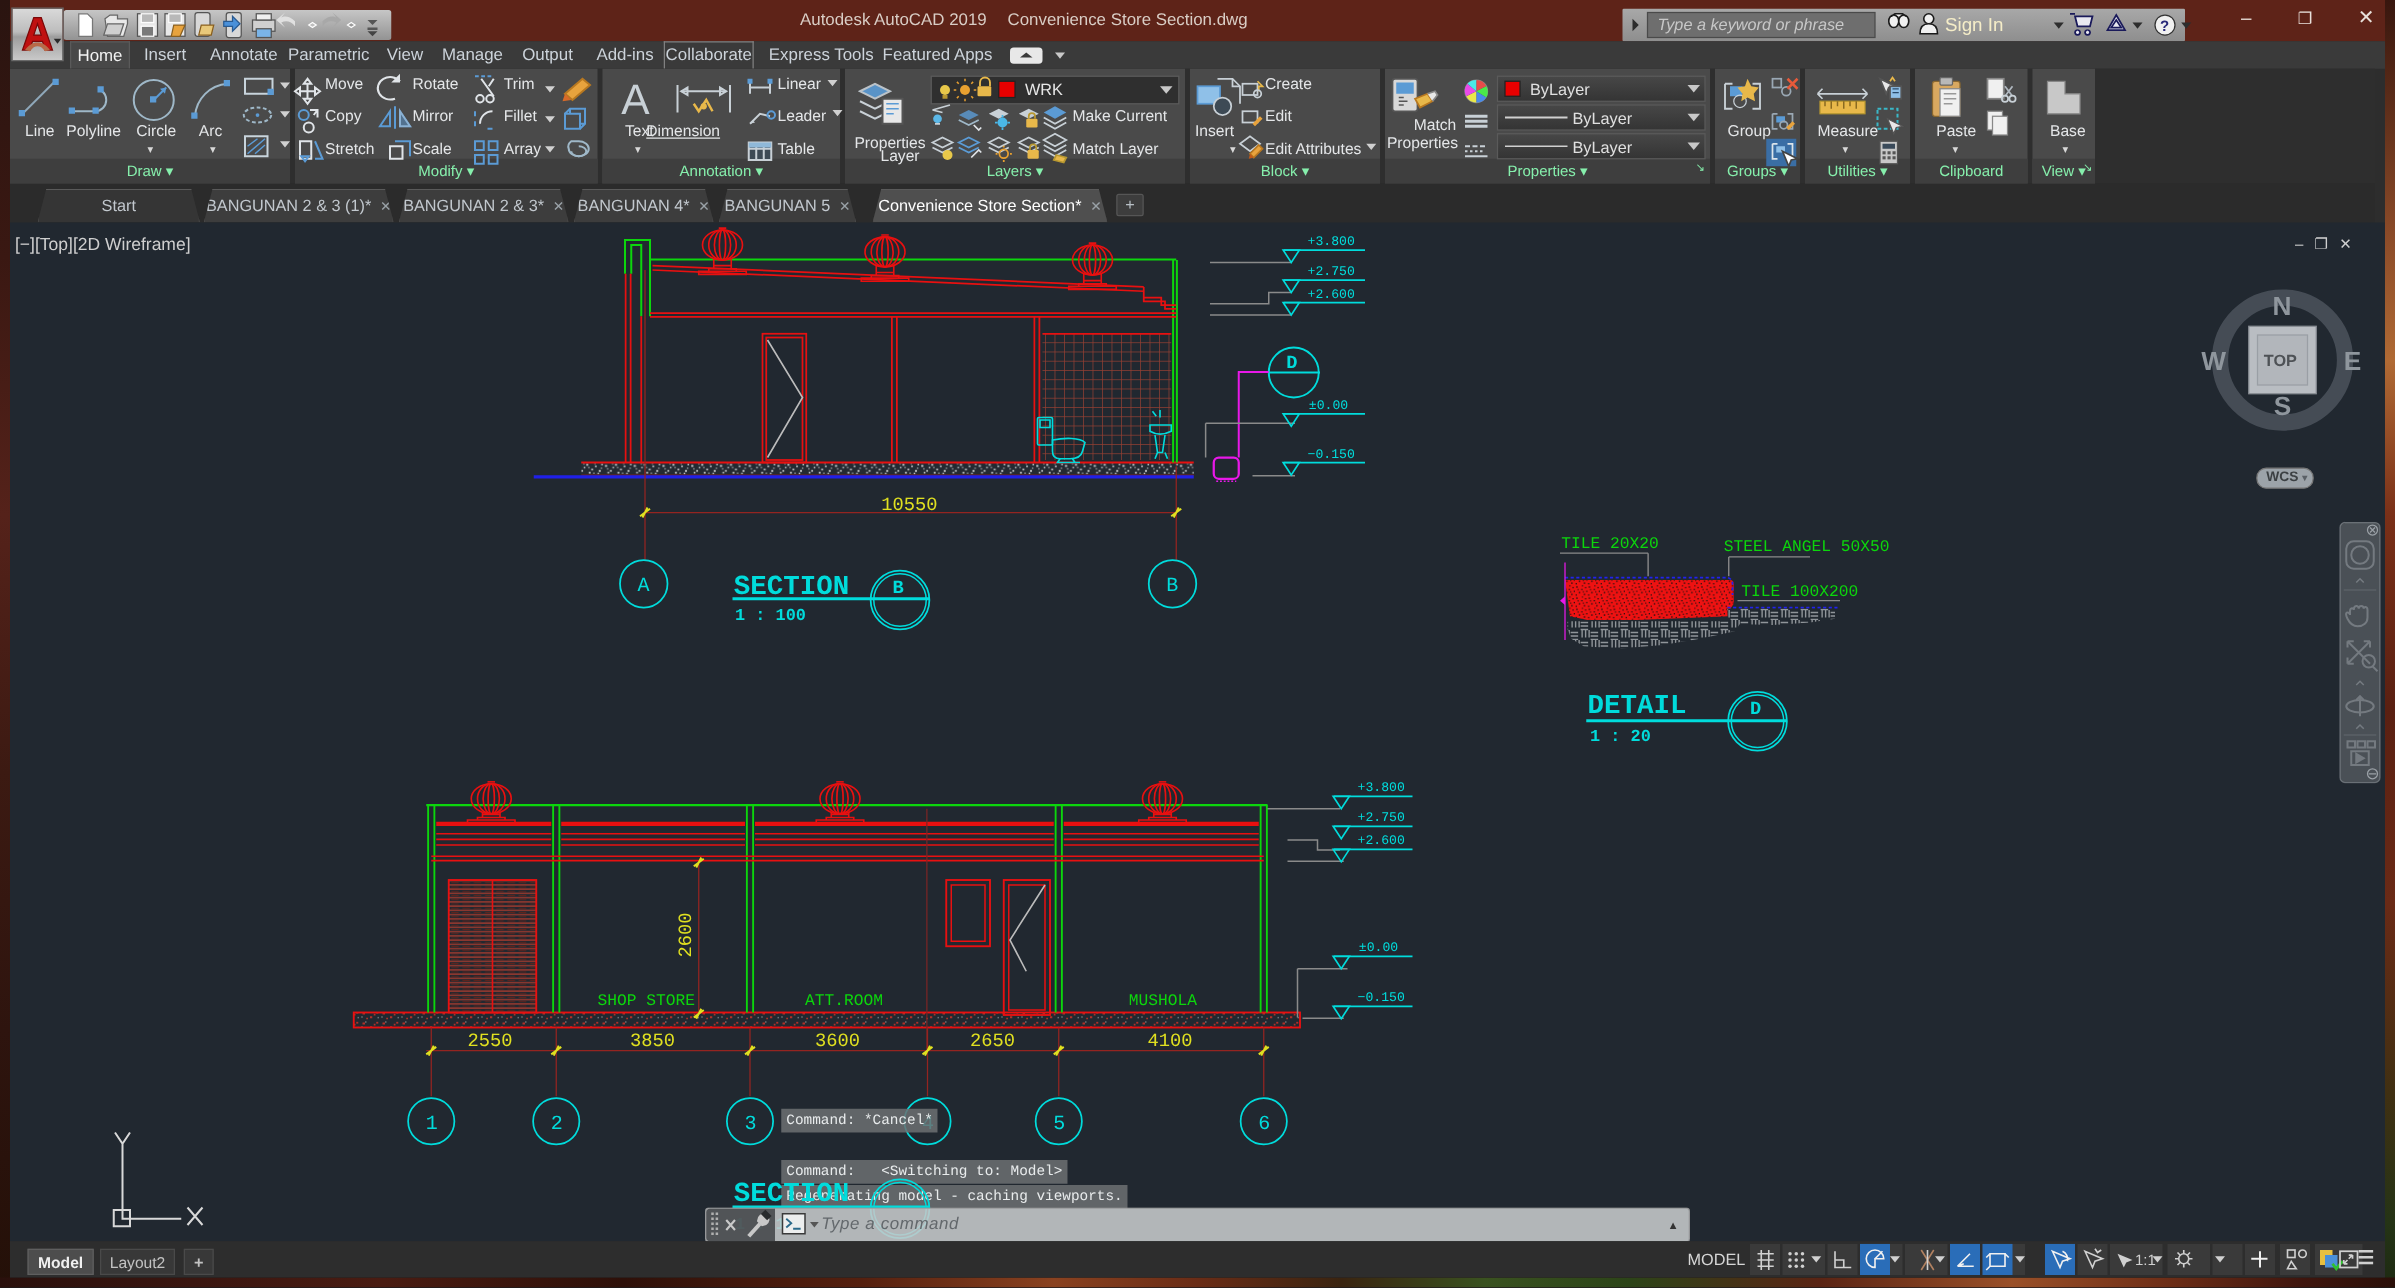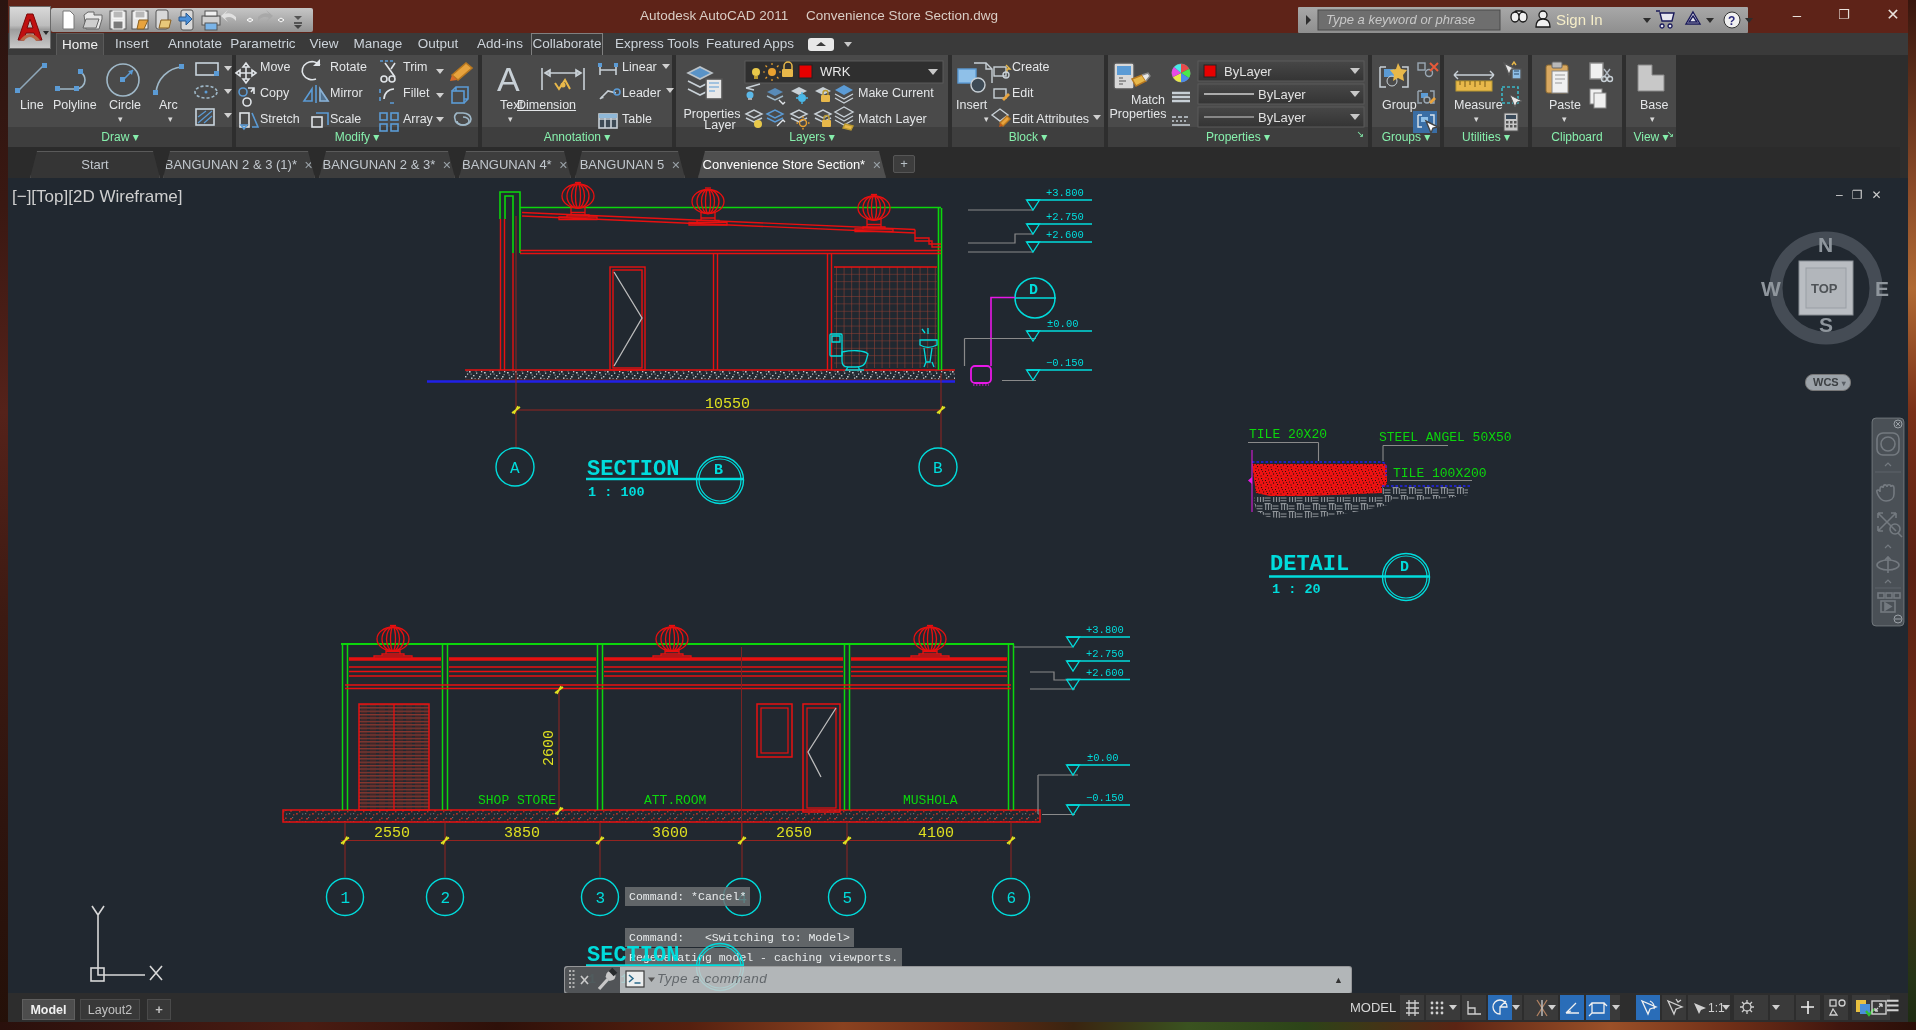--- a/index.html
+++ b/index.html
@@ -88,21 +88,21 @@
    <path d="M196,12 l3,-2 l3,2 l-3,2 z" fill="#bdbdbd"></path>
    <path d="M207,9 c5,-5 9,-4 11,-3 l-3,-4 l7,6 l-7,6 l3,-4 c-4,-2 -8,-1 -11,3 z" fill="#a8a8a8" stroke="none"></path>
    <path d="M227,12 l3,-2 l3,2 l-3,2 z" fill="#9a9a9a"></path>
    <g fill="#555" stroke="none">
             <path d="M243,8 l4,4 l4,-4 z"></path>
             <rect x="243" y="14" width="8" height="2"></rect>
             <path d="M243,17 l4,4 l4,-4 z" fill="#444"></path>
           </g>
   </g>
  </svg>
- <div class="ttext" style="left:632px;">Autodesk AutoCAD 2011</div>
+ <div class="ttext" style="left:632px;">Autodesk AutoCAD 2019</div>
  <div class="ttext" style="left:798px;">Convenience Store Section.dwg</div>
  <div id="srch"></div>
  <svg style="position:absolute;left:1290px;top:7px;" width="460" height="26" viewBox="0 0 460 26">
   <path d="M8,8 l5,5 l-5,5 z" fill="#2d2d2d"></path>
   <rect x="20" y="3" width="182" height="20" fill="#6e6e6e" stroke="#4a4a4a"></rect>
   <text x="28" y="17" font-size="13" font-style="italic" fill="#c8c8c8" font-family="Liberation Sans, sans-serif">Type a keyword or phrase</text>
   <g stroke="#1a1a1a" fill="#f0f0f0" stroke-width="1.3">
    <path d="M213,10 a4,5 0 1 0 8,0 a4,5 0 1 0 -8,0 M221,10 a4,5 0 1 0 8,0 a4,5 0 1 0 -8,0 M215,6 l3,-2 h6 l3,2"></path>
    <circle cx="245" cy="8" r="4"></circle>
           <path d="M238,20 c0,-6 3,-8 7,-8 c4,0 7,2 7,8 z"></path>
@@ -850,21 +850,21 @@
 <path d="M1067,679.5 H1130" stroke="#00dcdc" stroke-width="1.4" fill="none"></path>
         <path d="M1066.5,679.5 L1079.5,679.5 L1073,689.5 Z" stroke="#00dcdc" stroke-width="1.3" fill="none"></path>
         <text x="1086" y="675.5" fill="#00dcdc" font-size="10.5" font-family="Liberation Mono, monospace">+2.600</text>
 <path d="M1067,765 H1130" stroke="#00dcdc" stroke-width="1.4" fill="none"></path>
         <path d="M1066.5,765 L1079.5,765 L1073,775 Z" stroke="#00dcdc" stroke-width="1.3" fill="none"></path>
         <text x="1087" y="761" fill="#00dcdc" font-size="10.5" font-family="Liberation Mono, monospace">±0.00</text>
 <path d="M1067,805 H1130" stroke="#00dcdc" stroke-width="1.4" fill="none"></path>
         <path d="M1066.5,805 L1079.5,805 L1073,815 Z" stroke="#00dcdc" stroke-width="1.3" fill="none"></path>
         <text x="1086" y="801" fill="#00dcdc" font-size="10.5" font-family="Liberation Mono, monospace">−0.150</text>
 </svg>
-<div style="position:absolute;left:4px;top:9px;font-size:17px;color:#cfcfcf;">[−][Top][2D Wireframe]</div>
+<div style="position:absolute;left:4px;top:9px;font-size:14px;color:#cfcfcf;">[−][Top][2D Wireframe]</div>
 <div style="position:absolute;left:1828px;top:10px;color:#d0d0d0;font-size:12px;letter-spacing:9px;">–❐✕</div>
 <svg style="position:absolute;left:1753px;top:44px;" width="135" height="135" viewBox="0 0 135 135">
 <circle cx="65" cy="66" r="50" fill="none" stroke="#454c55" stroke-width="13"></circle>
 <g fill="#8f969d" font-size="21" font-weight="bold" font-family="Liberation Sans, sans-serif">
 <text x="57" y="30">N</text>
           <text x="0" y="74">W</text>
           <text x="114" y="74">E</text>
           <text x="58" y="110">S</text>
 </g>
 <rect x="38" y="39" width="54" height="54" fill="#b9bdc2" stroke="#888d93" stroke-width="1"></rect>

